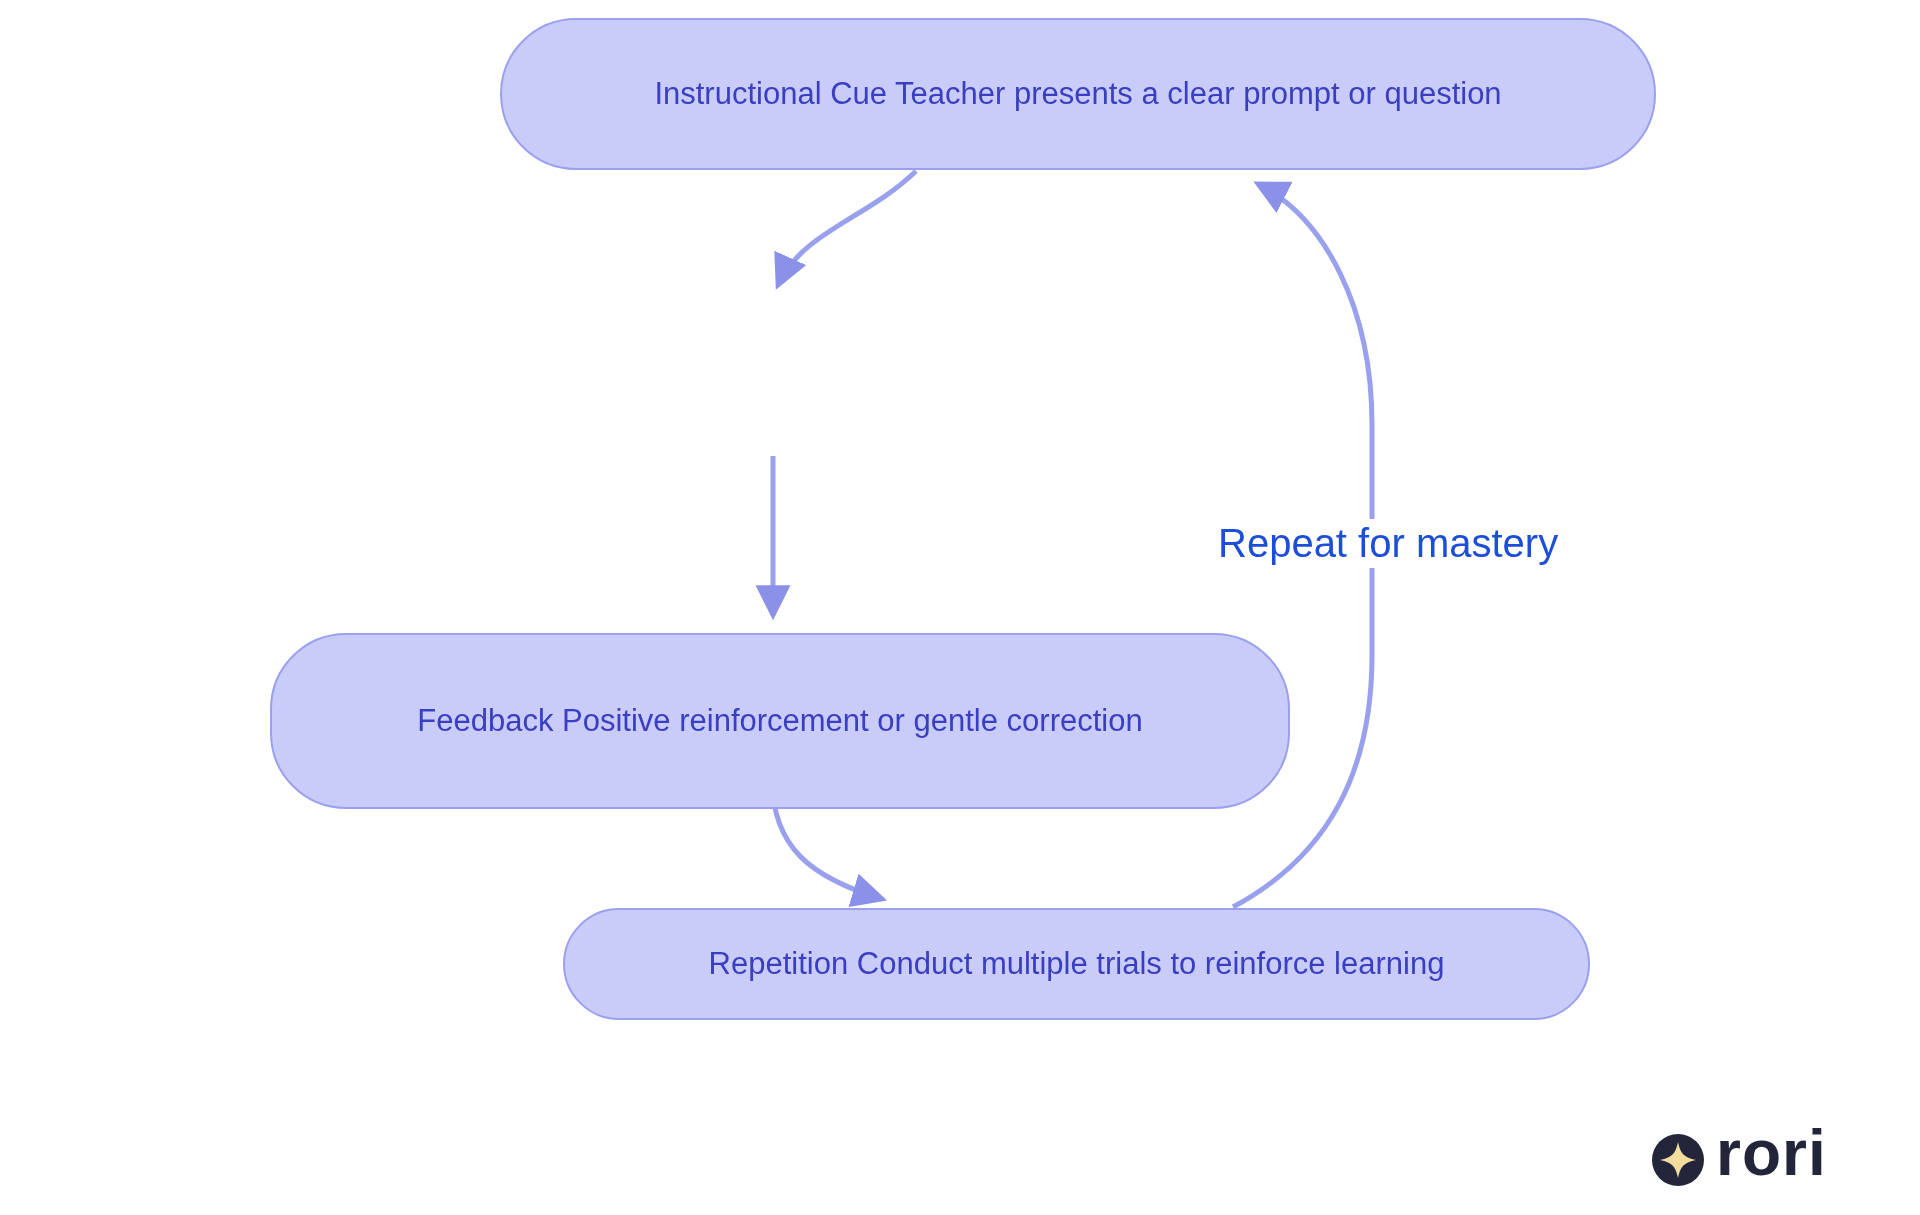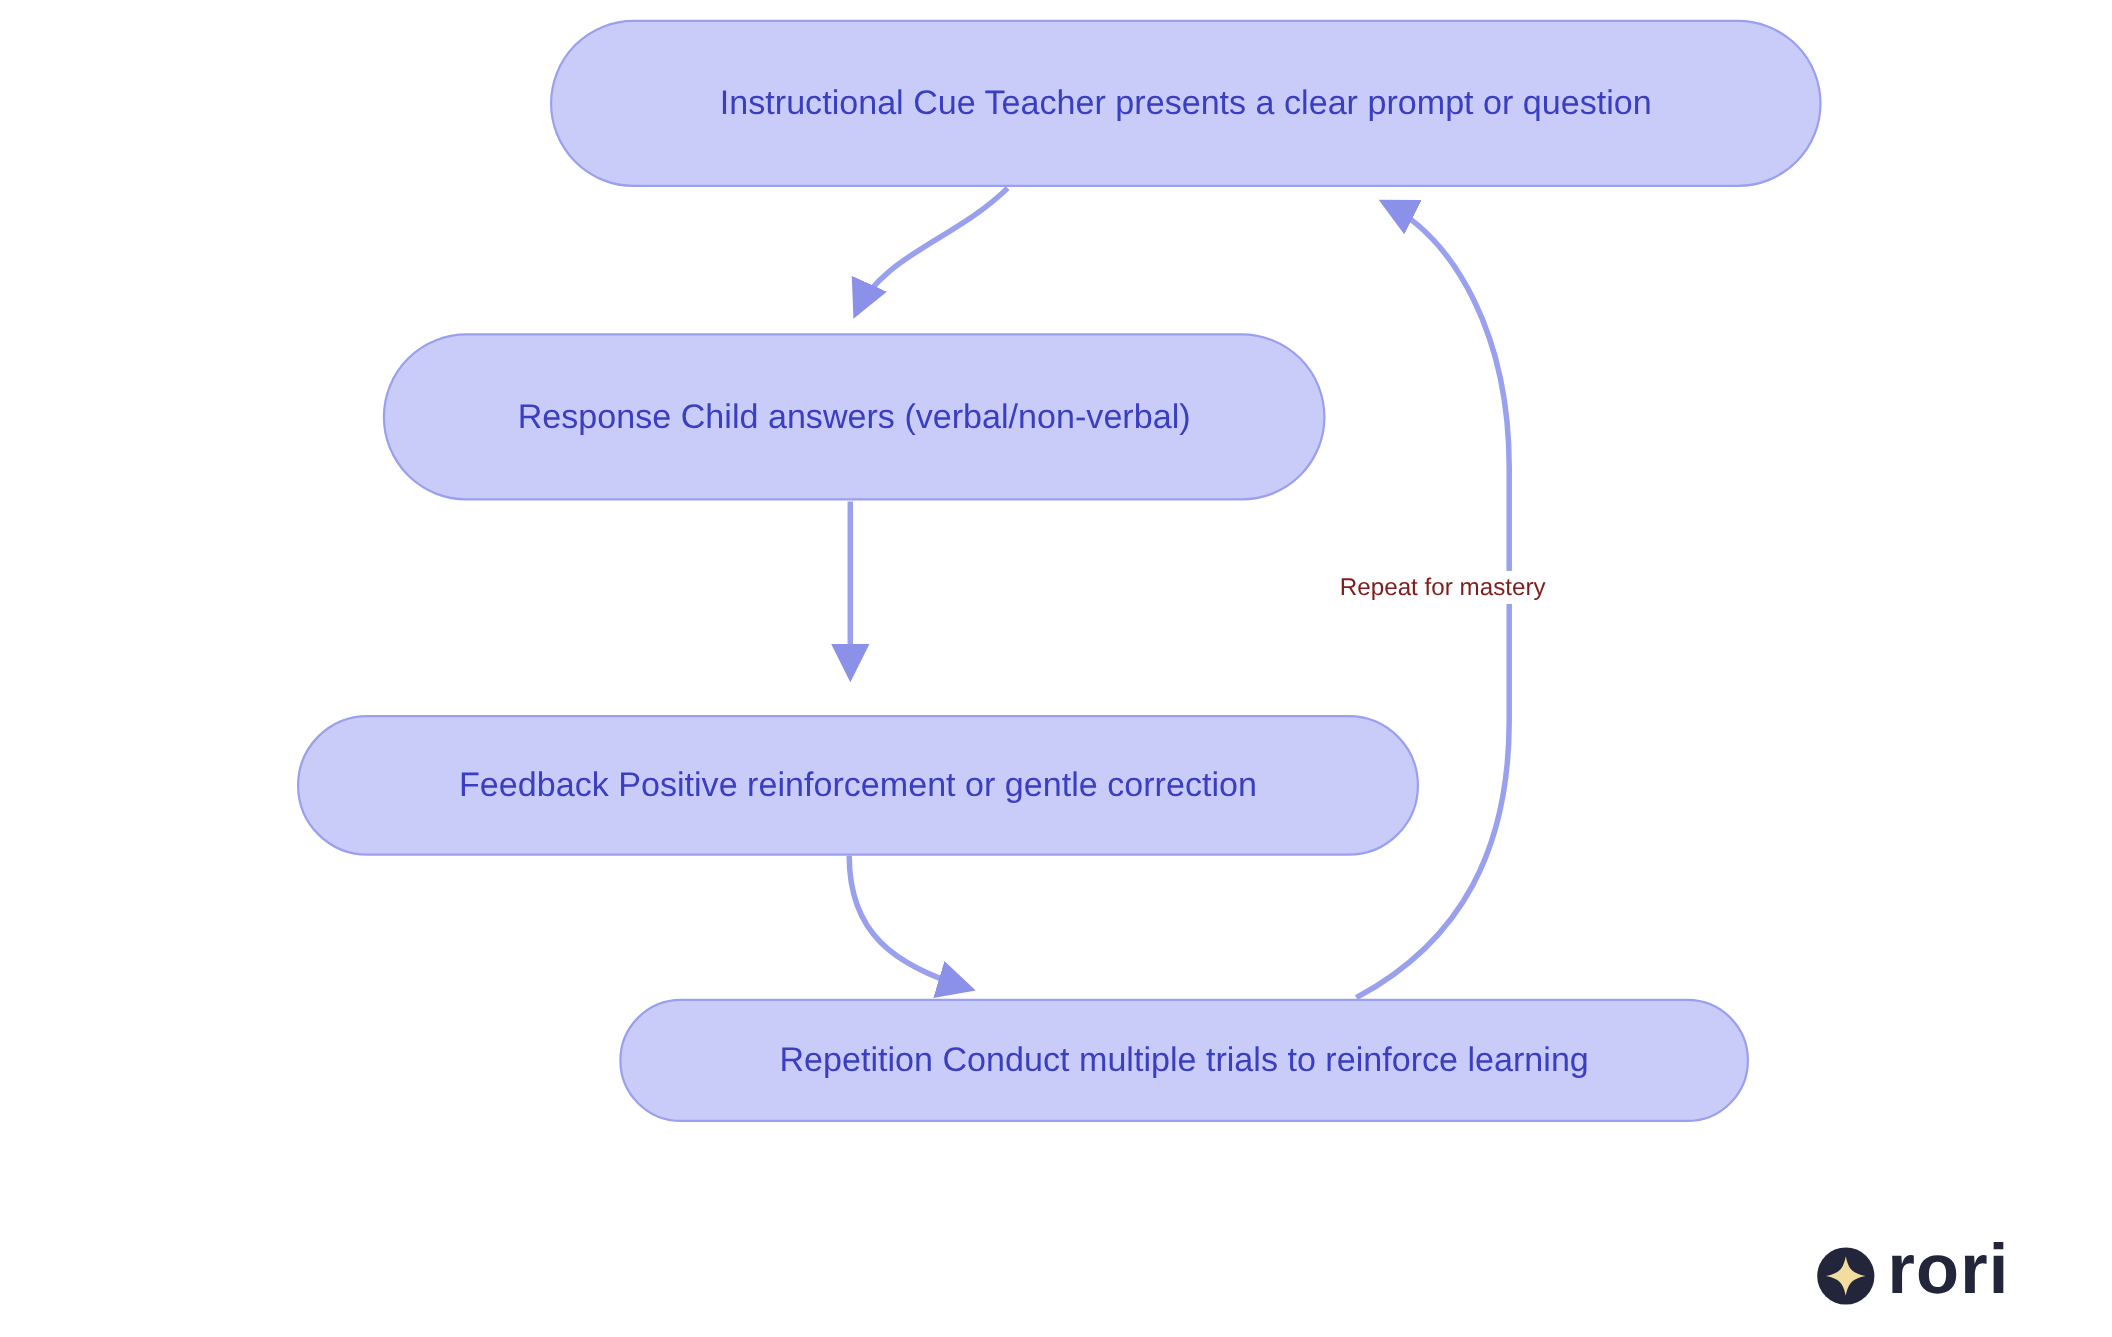--- a/index.html
+++ b/index.html
@@ -18,29 +18,29 @@
     border:2px solid #9aa0ef;
     border-radius:76px;
     color:#3a3ec0;
     font-size:31px;
     display:flex;align-items:center;justify-content:center;
     text-align:center;
     padding:12px 40px;
   }
   .node-1{left:500px;top:18px;width:1156px;height:152px;}
   .node-2{left:348px;top:303px;width:857px;height:152px;}
-  .node-3{left:270px;top:650px;width:1020px;height:128px;}
+  .node-3{left:270px;top:633px;width:1020px;height:176px;}
   .node-4{left:563px;top:908px;width:1027px;height:112px;}
   .edge-label{
     position:absolute;
     left:1208px;top:519px;
     padding:2px 10px;
     background:#ffffff;
-    color:#7f1d1d;
-    font-size:22px;
+    color:#1d4ed8;
+    font-size:40px;
     white-space:nowrap;
   }
   .logo{
     position:absolute;
     left:1650px;top:1118px;
     display:flex;align-items:center;
     color:#23263b;
   }
   .logo-mark{display:inline-block;width:56px;height:56px;margin-top:14px;}
   .logo-text{
@@ -70,23 +70,20 @@
     <path d="M 773,456 L 773,615" fill="none" stroke="#99a0ee" stroke-width="5" marker-end="url(#arrow)"></path>
 
     <path d="M 772,778 C 772,848 812,878 882,899" fill="none" stroke="#99a0ee" stroke-width="5" marker-end="url(#arrow)"></path>
 
     <path d="M 1233,907 C 1330,855 1372,770 1372,655 L 1372,425 C 1372,308 1325,218 1258,184" fill="none" stroke="#99a0ee" stroke-width="5" marker-end="url(#arrow)"></path>
   </svg>
 
   <div class="node node-1">
     <span>Instructional Cue Teacher presents a clear prompt or question</span>
   </div>
-  <div class="node node-2">
-    <span>Response Child answers (verbal/non-verbal)</span>
-  </div>
   <div class="node node-3">
     <span>Feedback Positive reinforcement or gentle correction</span>
   </div>
   <div class="node node-4">
     <span>Repetition Conduct multiple trials to reinforce learning</span>
   </div>
 
   <div class="edge-label">Repeat for mastery</div>
 
   <div class="logo">

